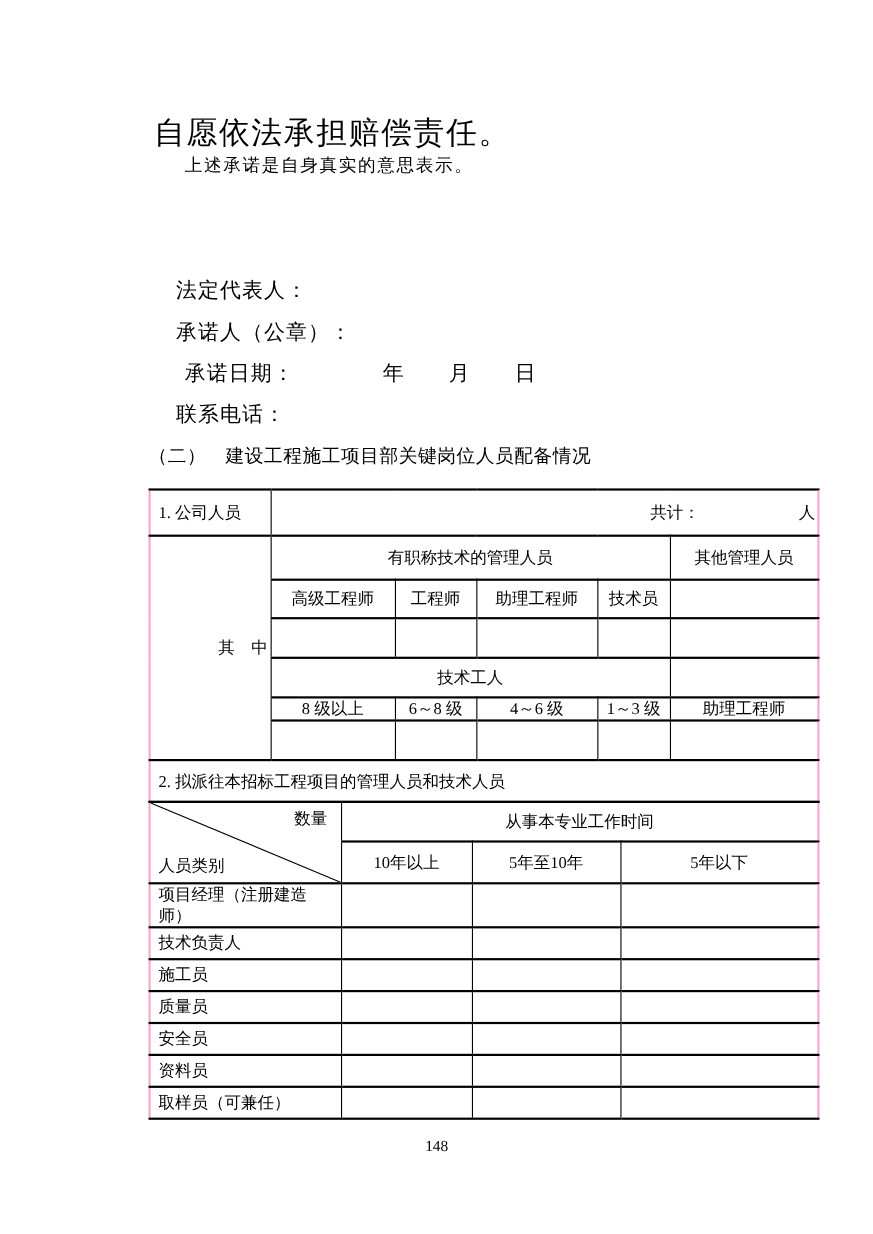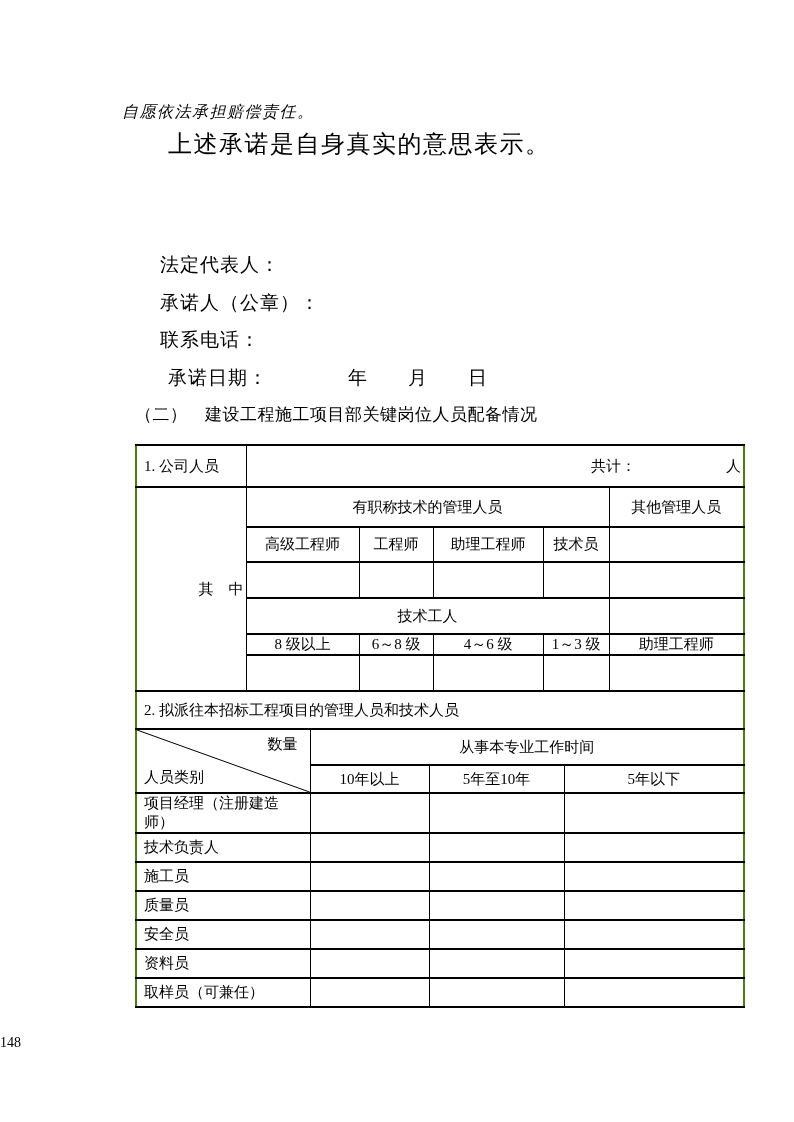--- a/index.html
+++ b/index.html
@@ -9,30 +9,29 @@
     width: 794px;
     height: 1122px;
     font-family: "Liberation Serif", "DejaVu Serif", serif;
     color: #000;
     overflow: hidden;
   }
 
   
   .para1 {
     position: absolute;
-    left: 122px; top: 102px;
-    font-size: 16px;
+    left: 140px; top: 102px;
+    font-size: 28px;
     letter-spacing: 1.5px;
     white-space: pre;
-    font-style: italic;
   }
   .para2 {
     position: absolute;
-    left: 168px; top: 128px;
-    font-size: 24px;
+    left: 168px; top: 140px;
+    font-size: 16px;
     letter-spacing: 1.5px;
     white-space: pre;
     font-family: Liberation Serif, serif;
   }
 
   
   .sig-block {
     position: absolute;
     left: 160px; top: 250px;
     font-size: 19px;
@@ -67,52 +66,53 @@
   #table2 { margin-top: -2px; }
   td {
     border: 1px solid #000;
     border-top-width: 2px;
     border-bottom-width: 2px;
     text-align: center;
     vertical-align: middle;
     padding: 0 2px;
     overflow: hidden;
   }
-  table { border: 2px solid #4d7c0f; }
+  table { border: 2px solid #f9a8d4; }
   td.left { text-align: left; padding-left: 7px; }
   td.pre  { white-space: pre; text-align: right; }
 
   
   td.diag { position: relative; padding: 0; }
   td.diag svg {
     position: absolute; left: 0; top: 0;
     width: 100%; height: 100%; display: block;
   }
   .diag-top    { position: absolute; top: 5px;  right: 12px; }
   .diag-bottom { position: absolute; bottom: 5px; left: 7px; text-align: right; }
 
   
   .page-number {
     position: absolute;
     left: 0; top: 1035px;
     width: 794px;
+    text-align: center;
     font-size: 14px;
   }
 </style>
 </head>
 <body>
 
 <div class="para1">自愿依法承担赔偿责任。</div>
 <div class="para2">上述承诺是自身真实的意思表示。</div>
 
 <div class="sig-block">
   <div class="sig-line">法定代表人：</div>
   <div class="sig-line">承诺人（公章）：</div>
+  <div class="sig-line date">承诺日期：　　　　年　　月　　日</div>
   <div class="sig-line">联系电话：</div>
-  <div class="sig-line date">承诺日期：　　　　年　　月　　日</div>
 </div>
 
 <div class="section-title">（二）　建设工程施工项目部关键岗位人员配备情况</div>
 
 <div class="tables">
 
   <table id="table1">
     <colgroup>
       <col style="width:110px">
         <col style="width:113px">
@@ -180,21 +180,21 @@
         <tr style="height:36px">
       <td rowspan="2" class="diag">
         <svg viewBox="0 0 100 100" preserveAspectRatio="none">
           <line x1="0" y1="0" x2="100" y2="100" stroke="#000" stroke-width="1" vector-effect="non-scaling-stroke"></line>
         </svg>
         <span class="diag-top">数量</span>
         <span class="diag-bottom">人员类别</span>
       </td>
       <td colspan="3">从事本专业工作时间</td>
     </tr>
-    <tr style="height:28px">
+    <tr style="height:38px">
       <td>10年以上</td>
       <td>5年至10年</td>
       <td>5年以下</td>
     </tr>
     <tr style="height:29px">
       <td class="left">项目经理（注册建造师）</td>
       <td></td>
       <td></td>
       <td></td>
     </tr>

